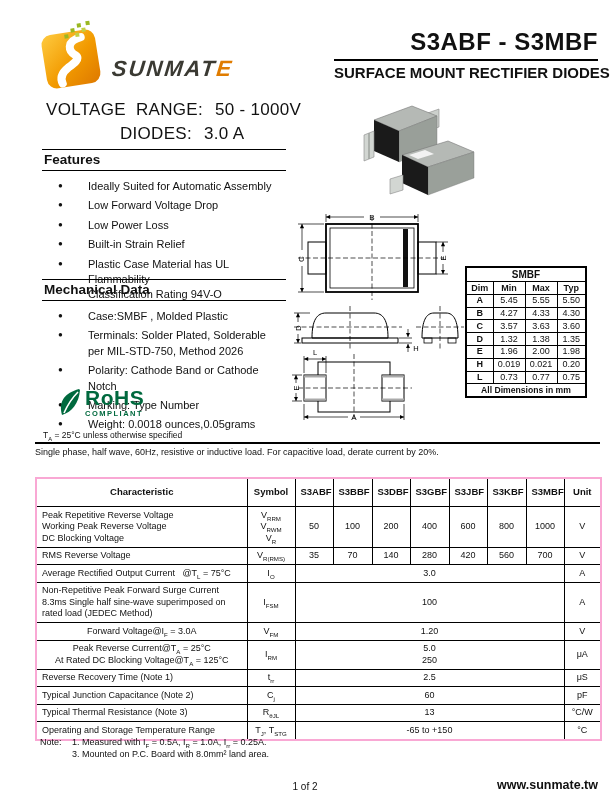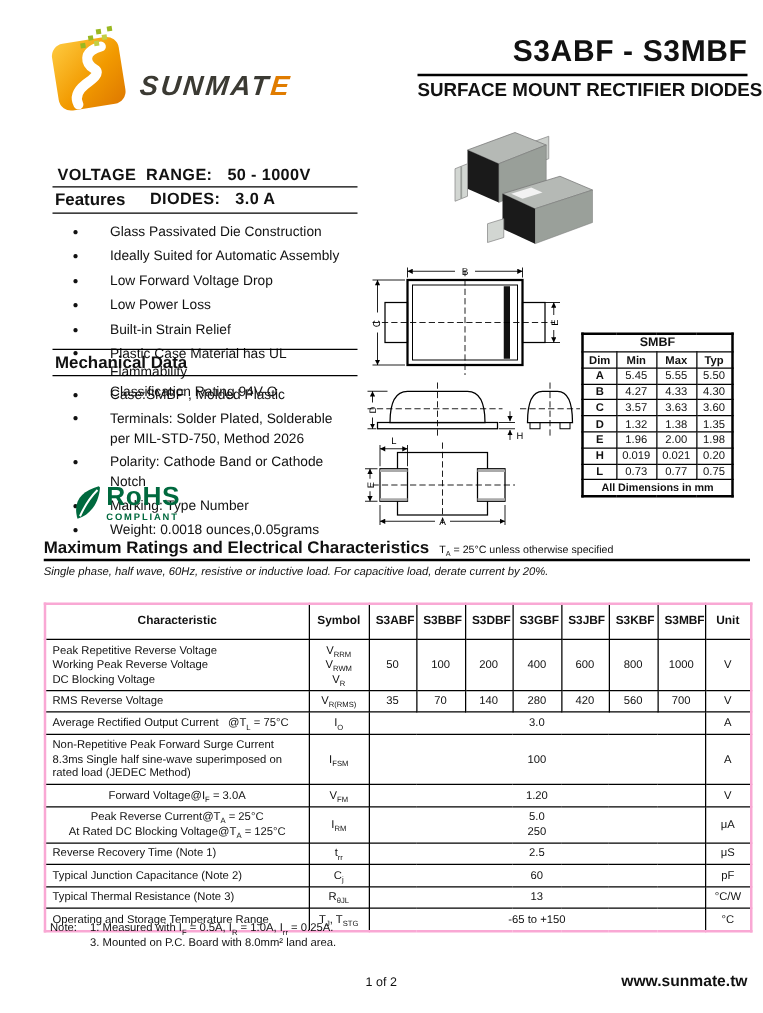--- a/index.html
+++ b/index.html
@@ -17,21 +17,21 @@
                         11px 0 0 #c3cf45,18px -4px 0 #c3cf45,23px -10px 0 var(--dot-green);}
   .logo-text{position:absolute;left:72px;top:34px;font-size:22px;font-weight:bold;font-style:italic;
              letter-spacing:2px;color:var(--logo-text);transform:skewX(-6deg);white-space:nowrap;}
   .logo-text .logo-e{color:var(--brand-orange-dark);}
 
   .title-block{position:absolute;right:12px;top:28px;width:264px;text-align:right;}
   .part-title{font-size:24px;font-weight:bold;letter-spacing:.5px;padding-bottom:3px;border-bottom:2px solid #000;}
   .subtitle{font-size:15px;font-weight:bold;margin-top:3px;white-space:nowrap;}
 
   
-  .summary{position:absolute;left:46px;top:132px;font-size:13px;font-weight:bold;letter-spacing:.3px;}
+  .summary{position:absolute;left:46px;top:100px;font-size:17px;font-weight:normal;letter-spacing:.3px;}
   .summary .val{margin-left:12px;}
   .summary .line2{margin-top:4px;padding-left:74px;}
 
   
   .section{position:absolute;left:42px;width:244px;}
   .sec-title{font-size:13.5px;font-weight:bold;border-top:1.5px solid #000;border-bottom:1.5px solid #000;
              padding:2px 0 3px 2px;}
   .bullets{margin-top:8px;font-size:11px;line-height:1.4;}
   .b-item{position:relative;padding-left:46px;margin-bottom:4px;}
   .b-item::before{content:"●";position:absolute;left:16px;top:1px;font-size:8px;}
@@ -54,21 +54,21 @@
   .dims .t{font-size:10px;font-weight:bold;}
   .dims .dimhead{font-weight:bold;}
   .dims .dimletter{font-weight:bold;}
   .dims .dimfoot{font-weight:bold;font-size:8.6px;}
 
   
   .ratings{position:absolute;left:35px;top:430px;width:565px;}
   .ratings-head{display:flex;align-items:baseline;border-bottom:2.5px solid #000;padding-bottom:2px;}
   .ratings-title{font-size:13.5px;font-weight:bold;}
   .ratings-note{font-size:8.5px;margin-left:8px;}
-  .cond-note{font-size:9px;margin-top:3px;font-style:italic;}
+  .cond-note{font-size:9px;margin-top:3px;}
   table.spec{border-collapse:collapse;border:2px solid #f9a8d4;margin-top:20px;width:565px;
              table-layout:fixed;font-size:9px;}
   .spec th,.spec td{border:1px solid #000;padding:2.5px 5px;line-height:1.28;}
   .spec th{font-size:9.5px;font-weight:bold;text-align:center;height:22px;}
   .spec td.sym,.spec td.val,.spec td.unit{text-align:center;vertical-align:middle;}
   .spec td.char{vertical-align:middle;}
   .char-line.split{display:flex;justify-content:center;}
   sub{font-size:.68em;line-height:0;}
 
   
@@ -102,23 +102,20 @@
       <span>VOLTAGE&nbsp;&nbsp;RANGE:</span><span class="val">50 - 1000V</span>
     </div>
     <div class="line2">
       <span>DIODES:</span><span class="val">3.0 A</span>
     </div>
   </div>
 
   <div class="section" id="features">
     <div class="sec-title">Features</div>
     <div class="bullets" id="featuresList">
-        <div class="b-item">
-          <div>Glass Passivated Die Construction</div>
-        </div>
         <div class="b-item">
           <div>Ideally Suited for Automatic Assembly</div>
         </div>
         <div class="b-item">
           <div>Low Forward Voltage Drop</div>
         </div>
         <div class="b-item">
           <div>Low Power Loss</div>
         </div>
         <div class="b-item">
@@ -325,21 +322,20 @@
       </tbody>
     <tfoot>
         <tr>
           <td class="dimfoot" colspan="4">All Dimensions in mm</td>
         </tr>
       </tfoot>
   </table>
 
   <div class="ratings">
     <div class="ratings-head">
-      <span class="ratings-title">Maximum Ratings and Electrical Characteristics</span>
       <span class="ratings-note">T<sub>A</sub> = 25°C unless otherwise specified</span>
     </div>
     <div class="cond-note">Single phase, half wave, 60Hz, resistive or inductive load. For capacitive load, derate current by 20%.</div>
 
     <table class="spec">
       <colgroup>
         <col style="width:211px">
           <col style="width:48px">
         <col style="width:38px">
           <col style="width:39px">

